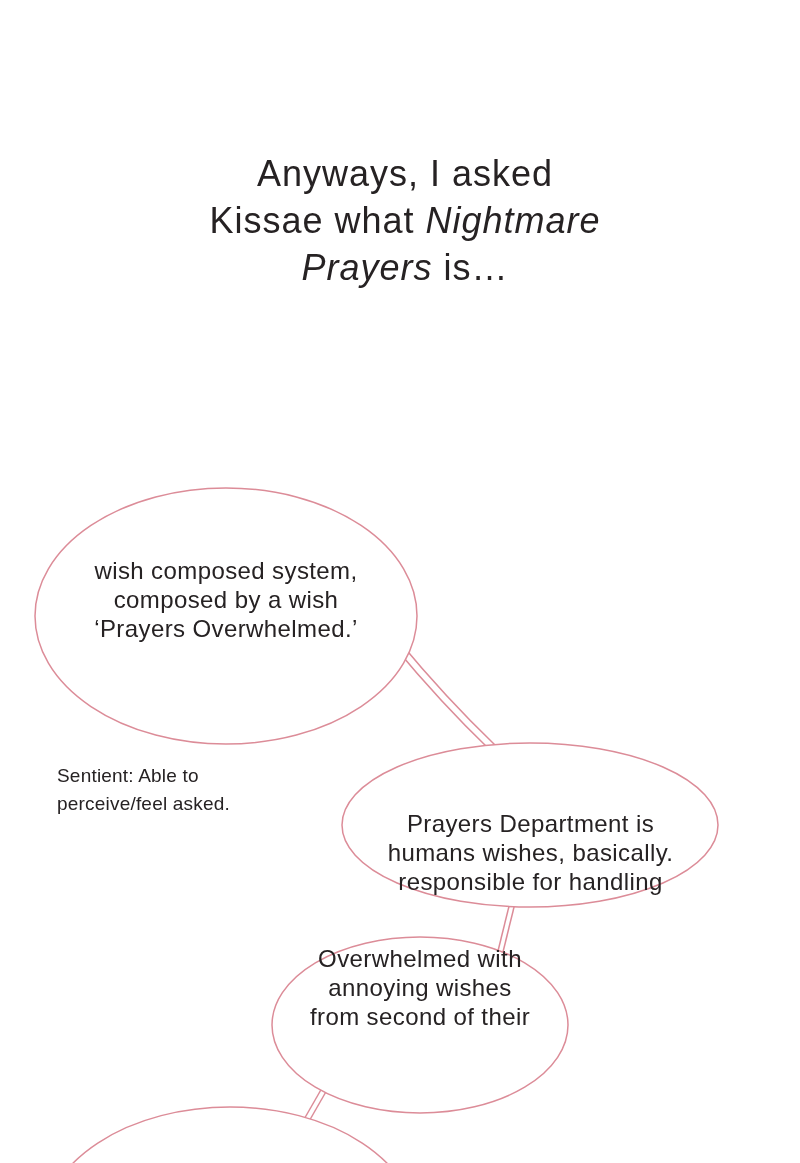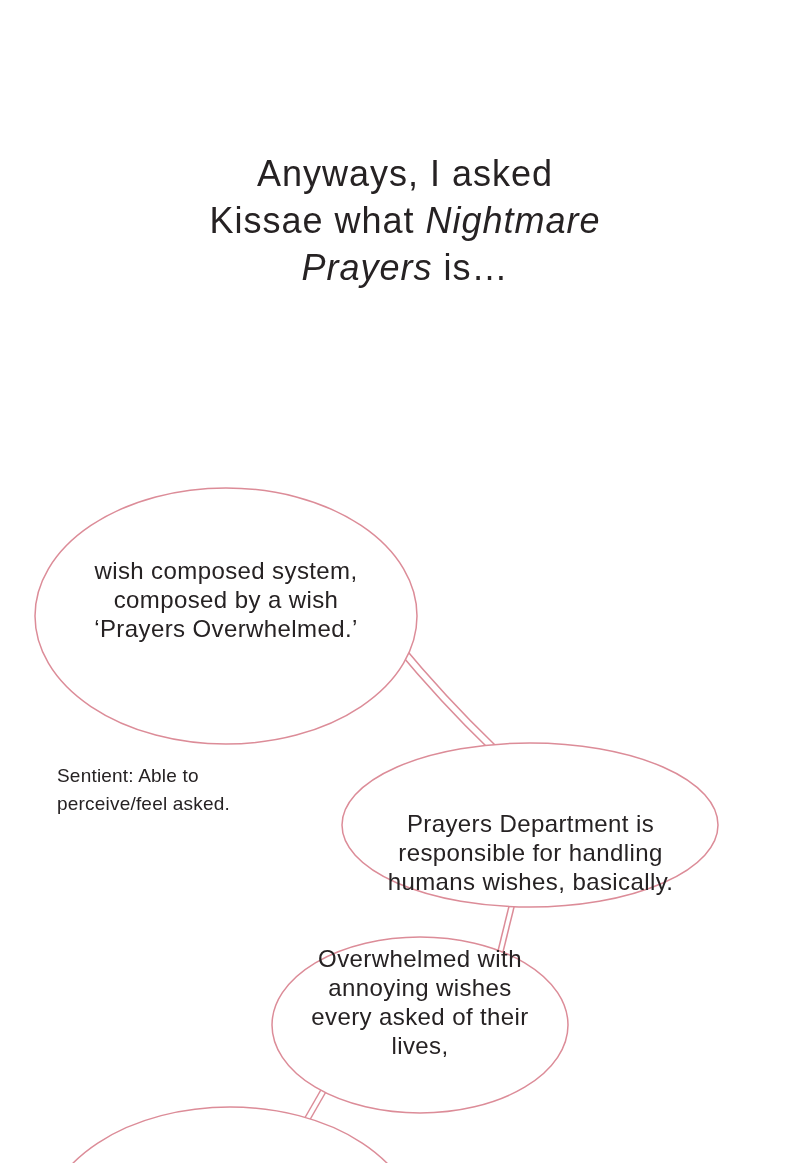--- a/index.html
+++ b/index.html
@@ -94,24 +94,23 @@
     <div class="b-line">‘Prayers Overwhelmed.’</div>
   </div>
 
   <div class="footnote">
     <div class="f-line">Sentient: Able to</div>
     <div class="f-line">perceive/feel asked.</div>
   </div>
 
   <div class="bubble-text" id="bubble-text-2">
     <div class="b-line">Prayers Department is</div>
+    <div class="b-line">humans wishes, basically.</div>
     <div class="b-line">responsible for handling</div>
-    <div class="b-line">humans wishes, basically.</div>
   </div>
 
   <div class="bubble-text" id="bubble-text-3">
     <div class="b-line">Overwhelmed with</div>
     <div class="b-line">annoying wishes</div>
-    <div class="b-line">every asked of their</div>
-    <div class="b-line">lives,</div>
+    <div class="b-line">from second of their</div>
   </div>
 
 </div>
 
 </body></html>

